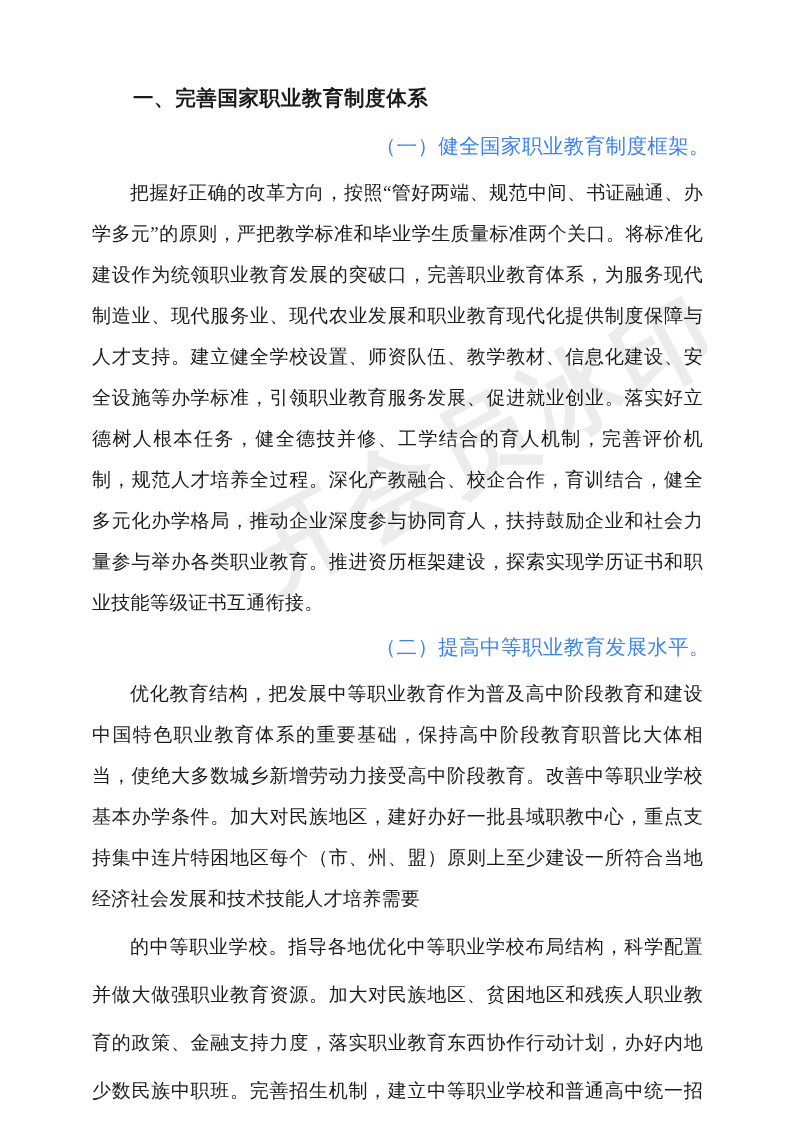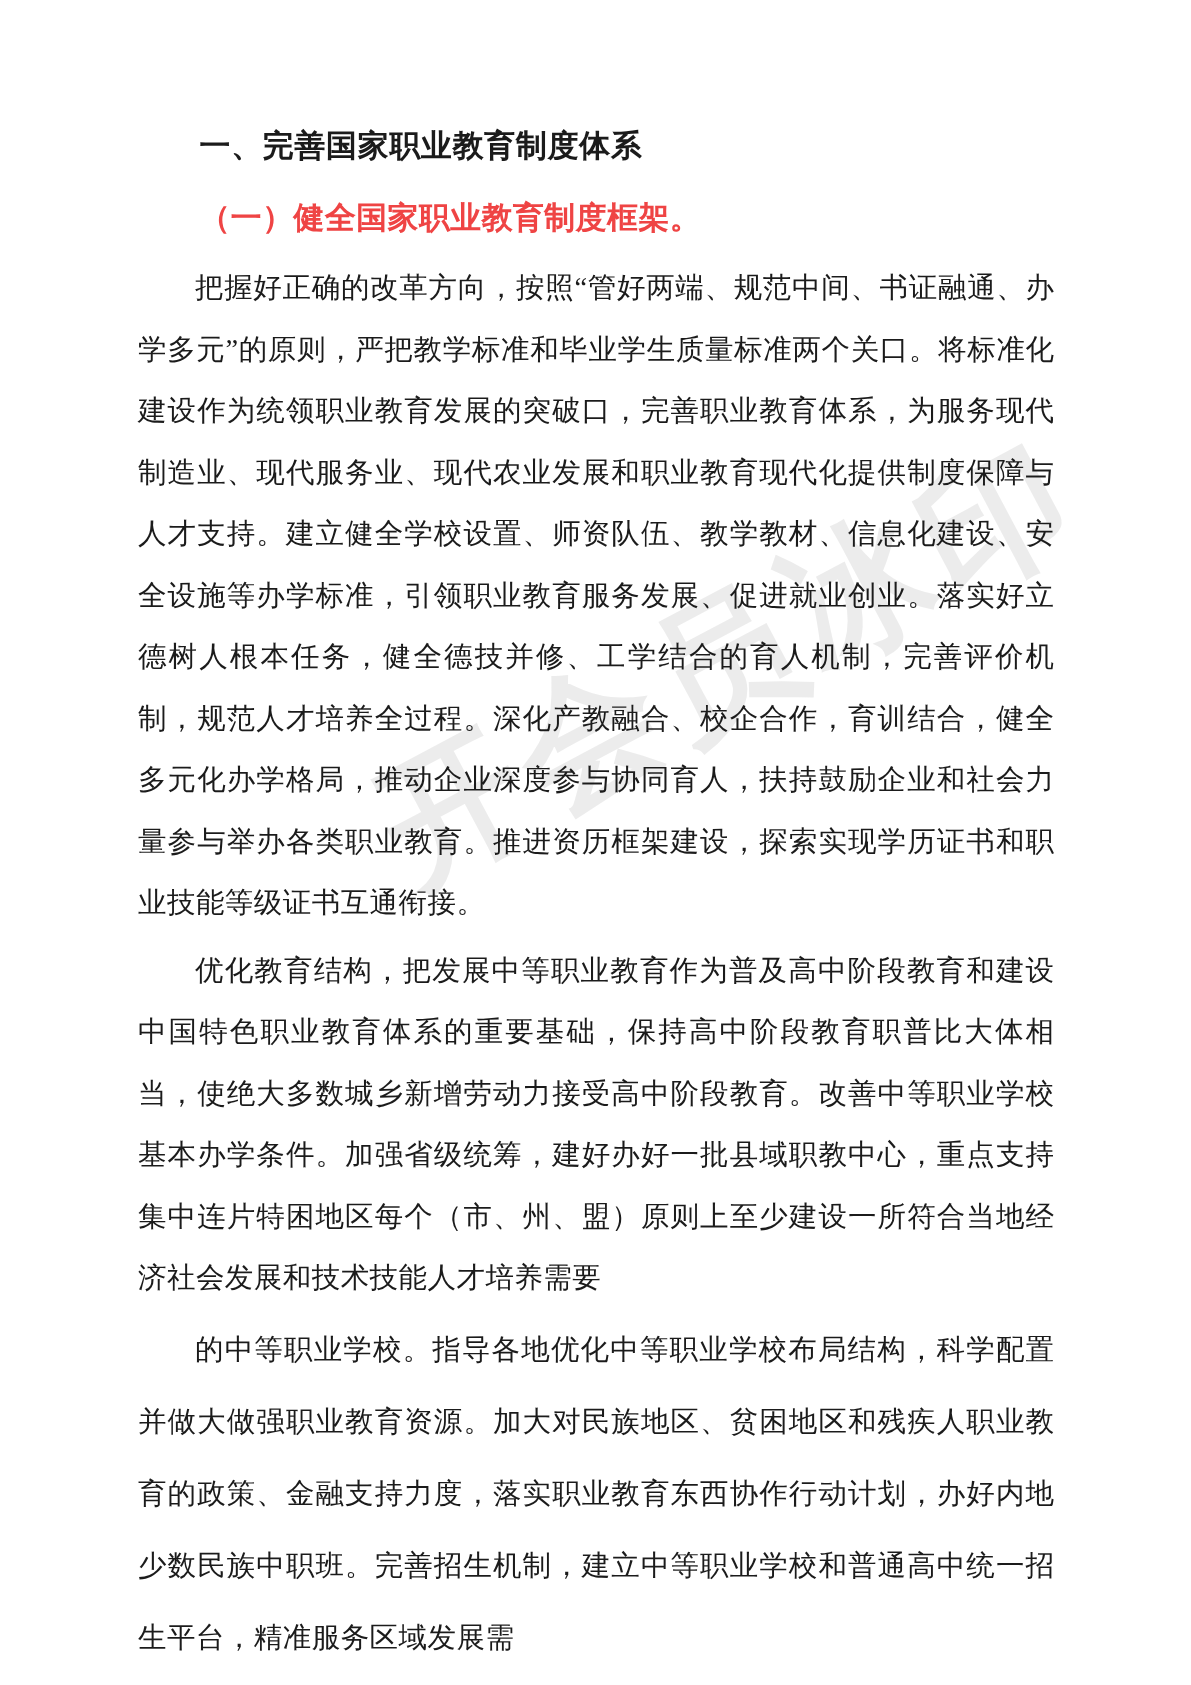--- a/index.html
+++ b/index.html
@@ -31,25 +31,26 @@
     font-weight: bold;
     letter-spacing: 0.6px;
     text-indent: 2em;
     margin: 0 0 8px 0;
     color: #1b1b1b;
     font-family: Liberation Sans, sans-serif;
   }
   .heading-2 {
     font-size: 20.5px;
     line-height: 40px;
-    font-weight: bold;
+    font-weight: normal;
     letter-spacing: 0.4px;
     text-indent: 2em;
     margin: 0 0 6px 0;
-    color: #ef4444;
+    color: #3b82f6;
+    text-align: right;
   }
   .para {
     font-size: 19px;
     line-height: 41px;
     text-indent: 2em;
     margin: 0 7px 4px 0;
     text-align: justify;
     text-justify: inter-ideograph;
     letter-spacing: 0.3px;
     color: #1b1b1b;
@@ -86,17 +87,18 @@
 <div class="page">
 
   <div class="watermark">
     <div class="wm-text">开会员冰印</div>
   </div>
 
   <div class="doc-body">
     <p class="heading-1">一、完善国家职业教育制度体系</p>
     <p class="heading-2">（一）健全国家职业教育制度框架。</p>
     <p class="para">把握好正确的改革方向，按照“管好两端、规范中间、书证融通、办学多元”的原则，严把教学标准和毕业学生质量标准两个关口。将标准化建设作为统领职业教育发展的突破口，完善职业教育体系，为服务现代制造业、现代服务业、现代农业发展和职业教育现代化提供制度保障与人才支持。建立健全学校设置、师资队伍、教学教材、信息化建设、安全设施等办学标准，引领职业教育服务发展、促进就业创业。落实好立德树人根本任务，健全德技并修、工学结合的育人机制，完善评价机制，规范人才培养全过程。深化产教融合、校企合作，育训结合，健全多元化办学格局，推动企业深度参与协同育人，扶持鼓励企业和社会力量参与举办各类职业教育。推进资历框架建设，探索实现学历证书和职业技能等级证书互通衔接。</p>
-    <p class="para">优化教育结构，把发展中等职业教育作为普及高中阶段教育和建设中国特色职业教育体系的重要基础，保持高中阶段教育职普比大体相当，使绝大多数城乡新增劳动力接受高中阶段教育。改善中等职业学校基本办学条件。加强省级统筹，建好办好一批县域职教中心，重点支持集中连片特困地区每个（市、州、盟）原则上至少建设一所符合当地经济社会发展和技术技能人才培养需要</p>
+    <p class="heading-2">（二）提高中等职业教育发展水平。</p>
+    <p class="para">优化教育结构，把发展中等职业教育作为普及高中阶段教育和建设中国特色职业教育体系的重要基础，保持高中阶段教育职普比大体相当，使绝大多数城乡新增劳动力接受高中阶段教育。改善中等职业学校基本办学条件。加大对民族地区，建好办好一批县域职教中心，重点支持集中连片特困地区每个（市、州、盟）原则上至少建设一所符合当地经济社会发展和技术技能人才培养需要</p>
     <p class="para para-loose">的中等职业学校。指导各地优化中等职业学校布局结构，科学配置并做大做强职业教育资源。加大对民族地区、贫困地区和残疾人职业教育的政策、金融支持力度，落实职业教育东西协作行动计划，办好内地少数民族中职班。完善招生机制，建立中等职业学校和普通高中统一招生平台，精准服务区域发展需</p>
   </div>
 
 </div>
 
 </body></html>

